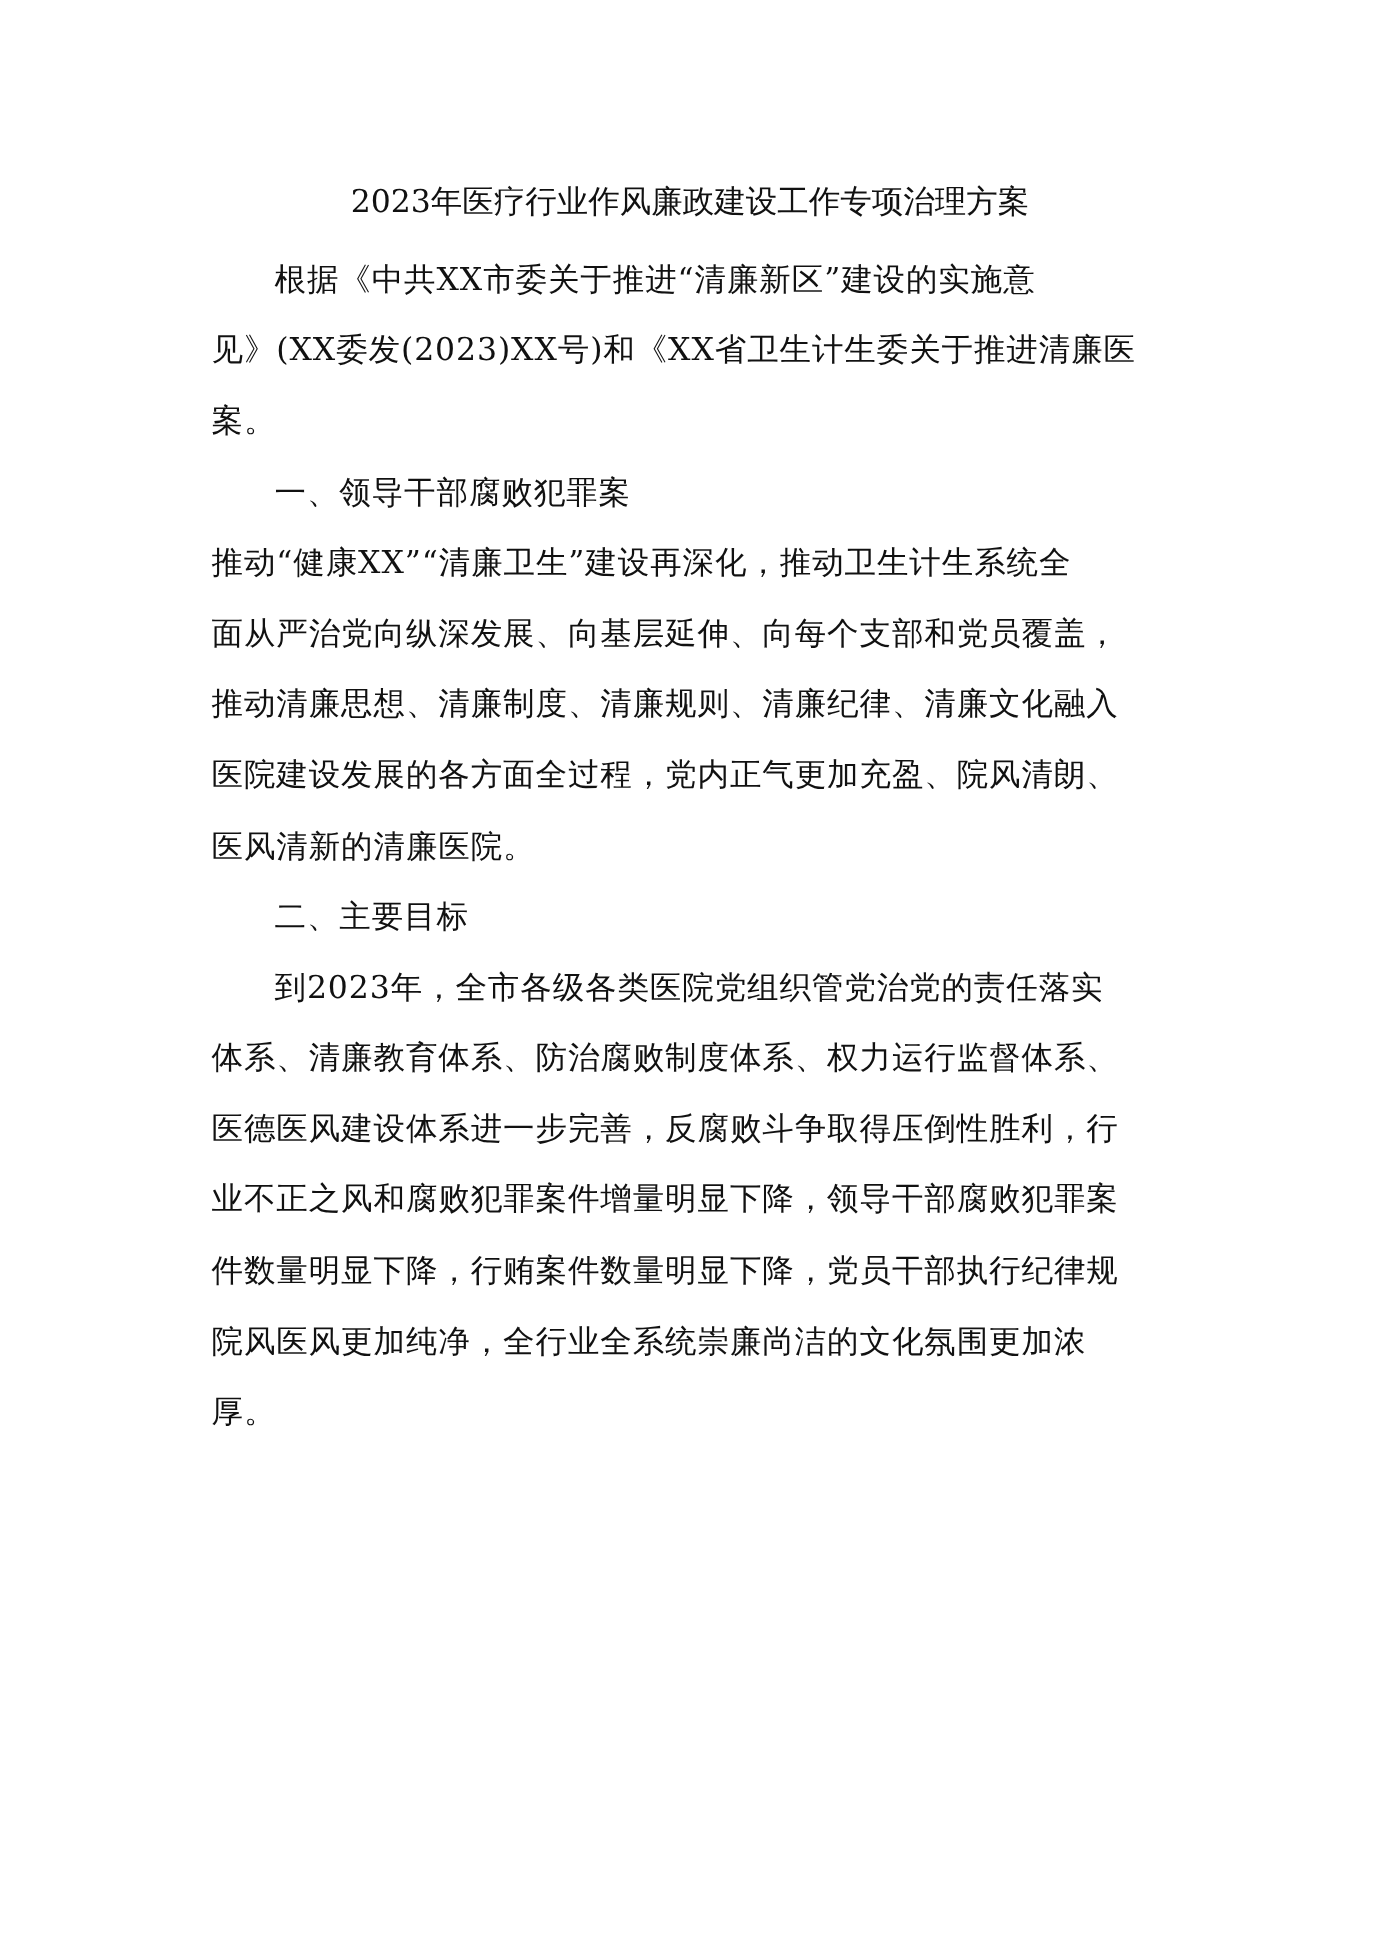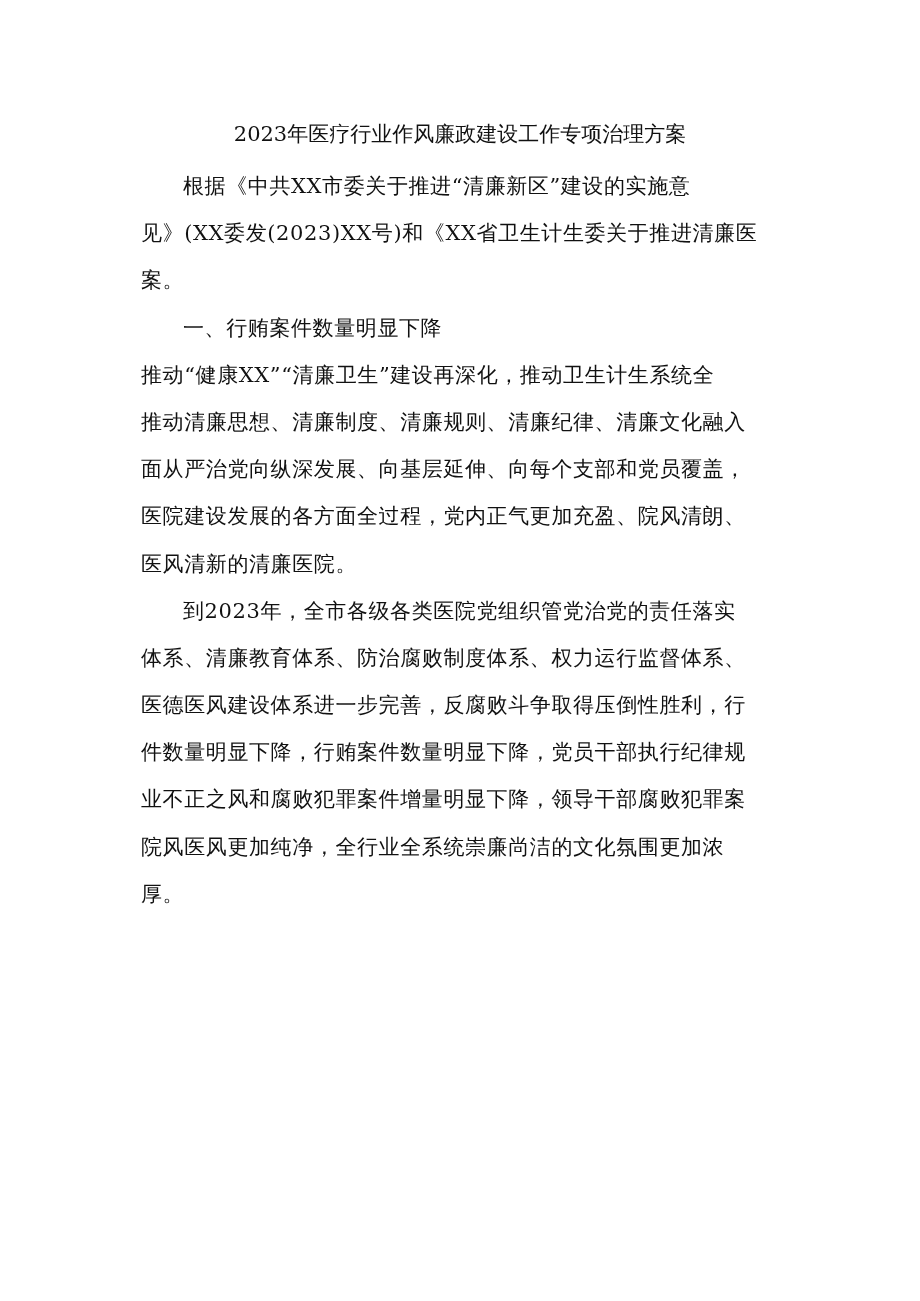--- a/index.html
+++ b/index.html
@@ -61,35 +61,38 @@
 
   <div class="body-lines">
 
     <div>
       <span class="line indent">根据《中共XX市委关于推进“清廉新区”建设的实施意</span>
       <span class="line">见》(XX委发(2023)XX号)和《XX省卫生计生委关于推进清廉医</span>
       <span class="line">案。</span>
     </div>
 
     <div>
-      <span class="line indent">一、行贿案件数量明显下降</span>
+      <span class="line indent">一、领导干部腐败犯罪案</span>
     </div>
 
     <div>
       <span class="line">推动“健康XX”“清廉卫生”建设再深化，推动卫生计生系统全</span>
+      <span class="line">面从严治党向纵深发展、向基层延伸、向每个支部和党员覆盖，</span>
       <span class="line">推动清廉思想、清廉制度、清廉规则、清廉纪律、清廉文化融入</span>
-      <span class="line">面从严治党向纵深发展、向基层延伸、向每个支部和党员覆盖，</span>
       <span class="line">医院建设发展的各方面全过程，党内正气更加充盈、院风清朗、</span>
       <span class="line">医风清新的清廉医院。</span>
     </div>
 
+    <div>
+      <span class="line indent">二、主要目标</span>
+    </div>
 
     <div>
       <span class="line indent">到2023年，全市各级各类医院党组织管党治党的责任落实</span>
       <span class="line">体系、清廉教育体系、防治腐败制度体系、权力运行监督体系、</span>
       <span class="line">医德医风建设体系进一步完善，反腐败斗争取得压倒性胜利，行</span>
+      <span class="line">业不正之风和腐败犯罪案件增量明显下降，领导干部腐败犯罪案</span>
       <span class="line">件数量明显下降，行贿案件数量明显下降，党员干部执行纪律规</span>
-      <span class="line">业不正之风和腐败犯罪案件增量明显下降，领导干部腐败犯罪案</span>
       <span class="line">院风医风更加纯净，全行业全系统崇廉尚洁的文化氛围更加浓</span>
       <span class="line">厚。</span>
     </div>
   </div>
 </div>
 
 </body></html>

